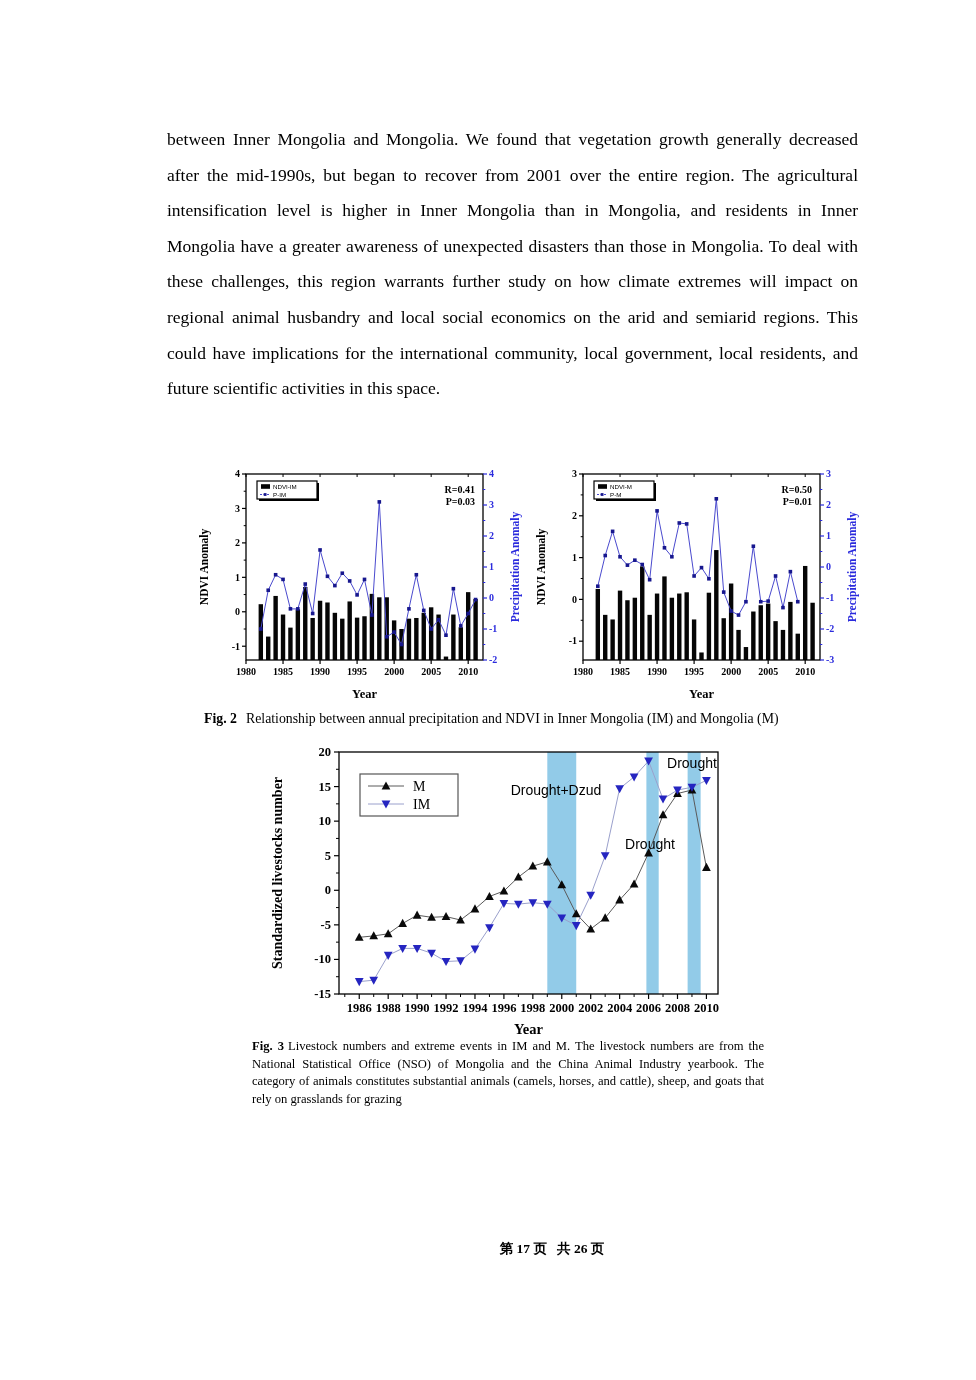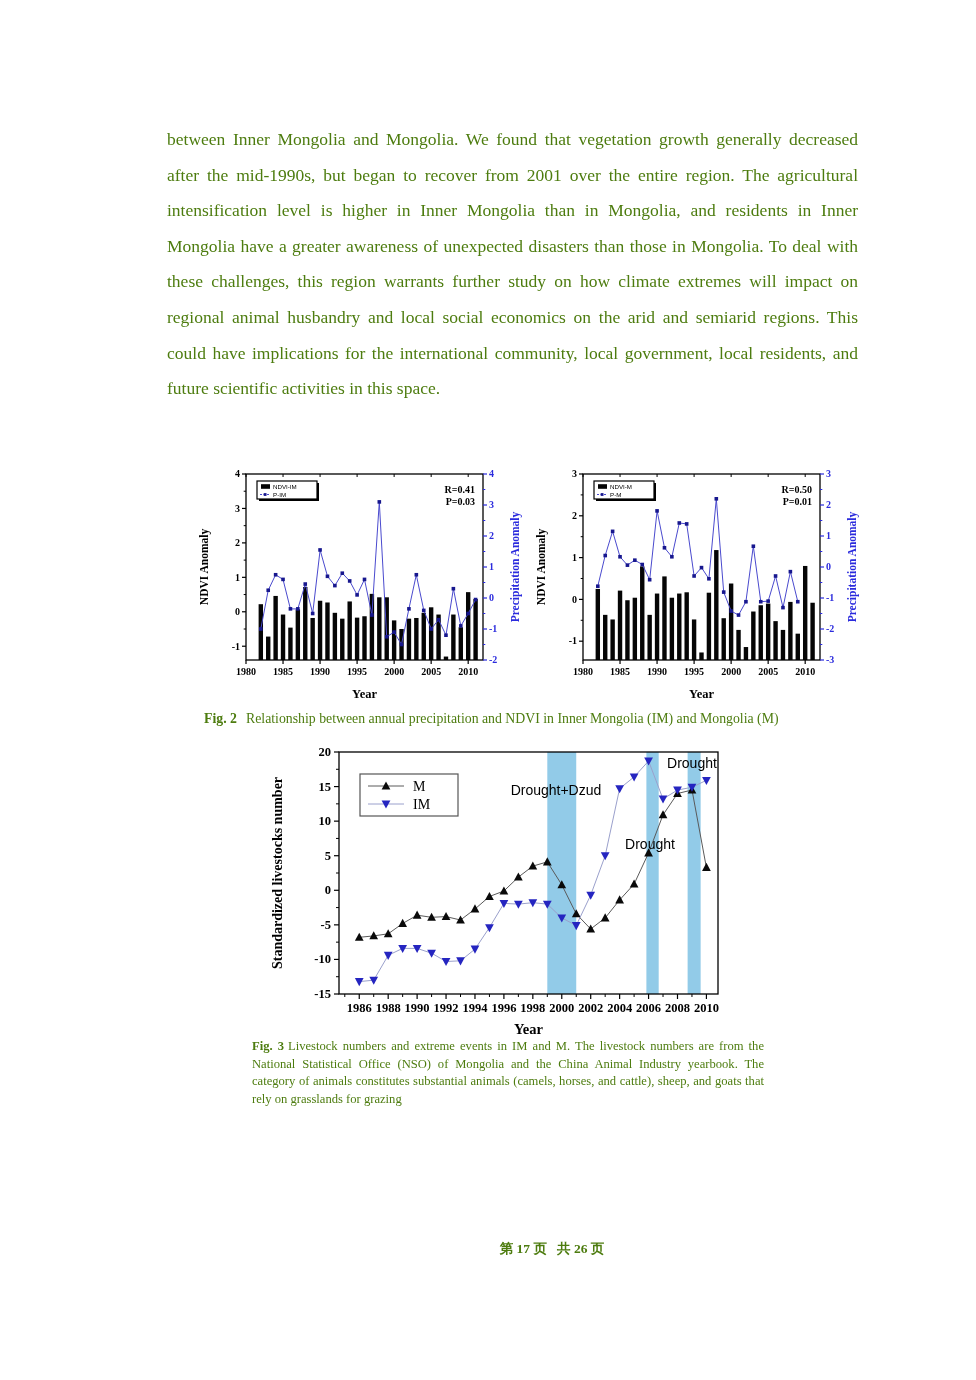--- a/index.html
+++ b/index.html
@@ -1,17 +1,17 @@
 <!DOCTYPE html>
 <html><head>
 <meta charset="utf-8">
 <style>
   html,body{margin:0;padding:0;background:#e8e8e8;}
   .page{position:relative;width:976px;height:1380px;margin:0 auto;background:#ffffff;
-        font-family:"Liberation Serif",serif;color:#4d7c0f;overflow:hidden;}
+        font-family:"Liberation Serif",serif;color:#000000;overflow:hidden;}
   .para{position:absolute;left:167px;top:122px;width:691px;margin:0;
         font-size:17.5px;line-height:35.6px;text-align:justify;}
   .fig2-row{position:absolute;left:196px;top:460px;width:668px;display:flex;gap:6px;}
   .cap2{position:absolute;left:204px;top:710px;width:652px;margin:0;font-size:13.8px;line-height:18px;}
   .cap2 .cap-label{font-weight:bold;margin-right:9px;}
   .fig3-row{position:absolute;left:266px;top:742px;}
   .cap3{position:absolute;left:252px;top:1038px;width:512px;margin:0;
         font-size:12.6px;line-height:17.6px;text-align:justify;}
   .cap3 .cap-label{font-weight:bold;margin-right:4px;}
   .footer{position:absolute;left:0;top:1224px;width:100%;margin:16px;text-align:center;

